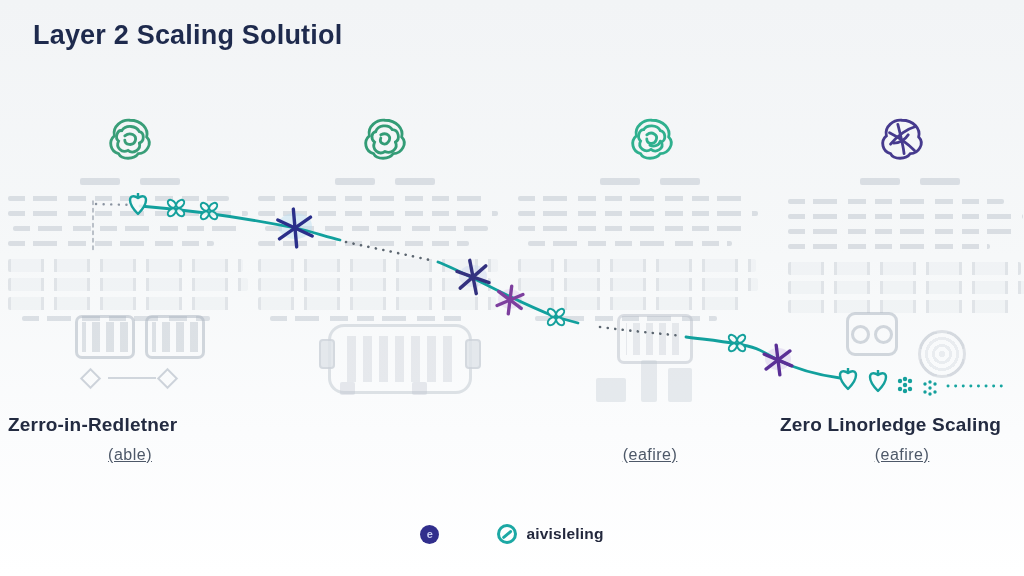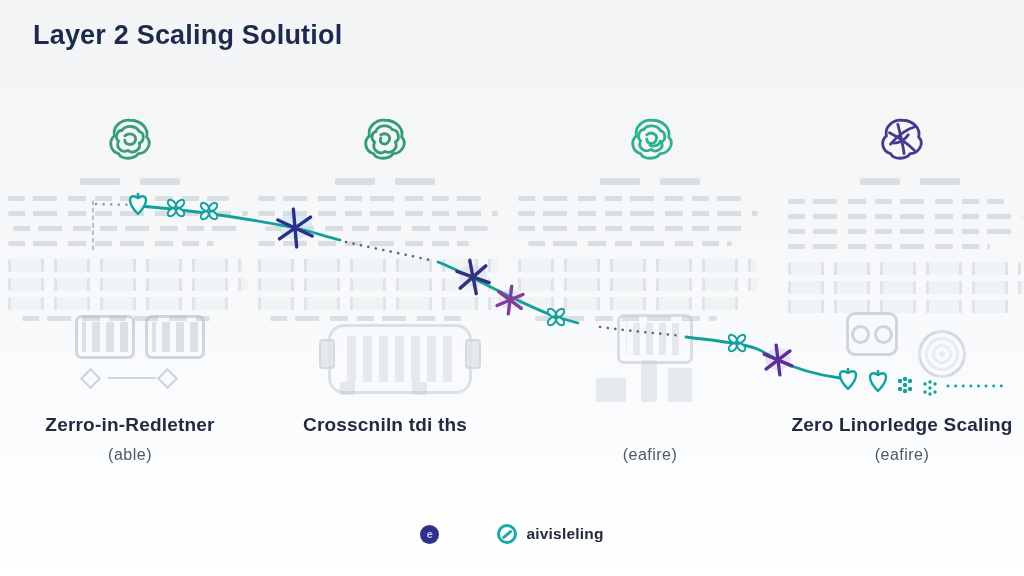--- a/index.html
+++ b/index.html
@@ -58,24 +58,24 @@
     display:flex;align-items:center;justify-content:center;gap:4px;}
   .badge90 i{display:block;width:13px;height:13px;border:3px solid rgba(168,177,189,.5);border-radius:50%;}
   .ghost-circle{width:42px;height:42px;border:3px solid rgba(188,196,205,.45);border-radius:50%;filter:blur(.6px);
     background:repeating-radial-gradient(circle at 50% 50%,rgba(188,196,205,.25) 0 3px,transparent 3px 7px);}
   .sq{width:15px;height:13px;background:rgba(188,196,205,.35);border-radius:2px;filter:blur(.5px);}
 
   
   .flow{position:absolute;left:0;top:0;pointer-events:none;}
 
   
-  .col-label{position:absolute;top:414px;width:244px;text-align:center;
+  .col-label{position:absolute;top:414px;width:244px;text-align:left;
     font-size:19px;font-weight:700;color:#232b41;letter-spacing:.2px;}
   .col-sublabel{position:absolute;top:446px;width:244px;text-align:center;
-    font-size:16px;font-weight:400;color:#4d5868;letter-spacing:.5px;}
+    font-size:16px;font-weight:400;color:#4d5868;letter-spacing:.5px;text-decoration:underline;}
   .lbl-1{left:8px;} .lbl-2{left:263px;} .lbl-3{left:528px;} .lbl-4{left:780px;}
 
   
   .legend{position:absolute;left:0;top:524px;width:1024px;display:flex;justify-content:center;gap:58px;align-items:center;}
   .legend-item{display:flex;align-items:center;gap:9px;}
   .legend-label{font-size:15.5px;font-weight:700;color:#23283d;letter-spacing:.2px;}
   .li-circle-e{width:19px;height:19px;border-radius:50%;background:#312e8c;display:flex;align-items:center;justify-content:center;}
   .li-circle-e span{color:#c8cdf0;font-size:11px;font-weight:700;line-height:1;}
   .li-circle-slash{width:14px;height:14px;border:3px solid #1ca8a4;border-radius:50%;position:relative;}
   .li-circle-slash:after{content:"";position:absolute;left:1px;top:5.5px;width:12px;height:2.6px;background:#1ca8a4;transform:rotate(-40deg);border-radius:2px;}
@@ -282,21 +282,20 @@
           <circle cx="5" cy="4" r="1.7" fill="#14a09c"></circle>
           <circle cx="-5" cy="4" r="1.7" fill="#14a09c"></circle>
           <circle cx="0" cy="-6" r="1.7" fill="#14a09c"></circle>
           <circle cx="0" cy="6" r="1.7" fill="#14a09c"></circle>
         </g>
       </g>
   </svg>
 
   <div class="col-label lbl-1">Zerro-in-Redletner</div>
   <div class="col-sublabel lbl-1">(able)</div>
-  <div class="col-label lbl-2">Crosscniln tdi ths</div>
   <div class="col-sublabel lbl-3">(eafire)</div>
   <div class="col-label lbl-4">Zero Linorledge Scaling</div>
   <div class="col-sublabel lbl-4">(eafire)</div>
 
   <div class="legend">
     <div class="legend-item">
       <span class="li-circle-e" style="background: rgb(49, 46, 140);">
           <span>e</span>
         </span>
     </div>

